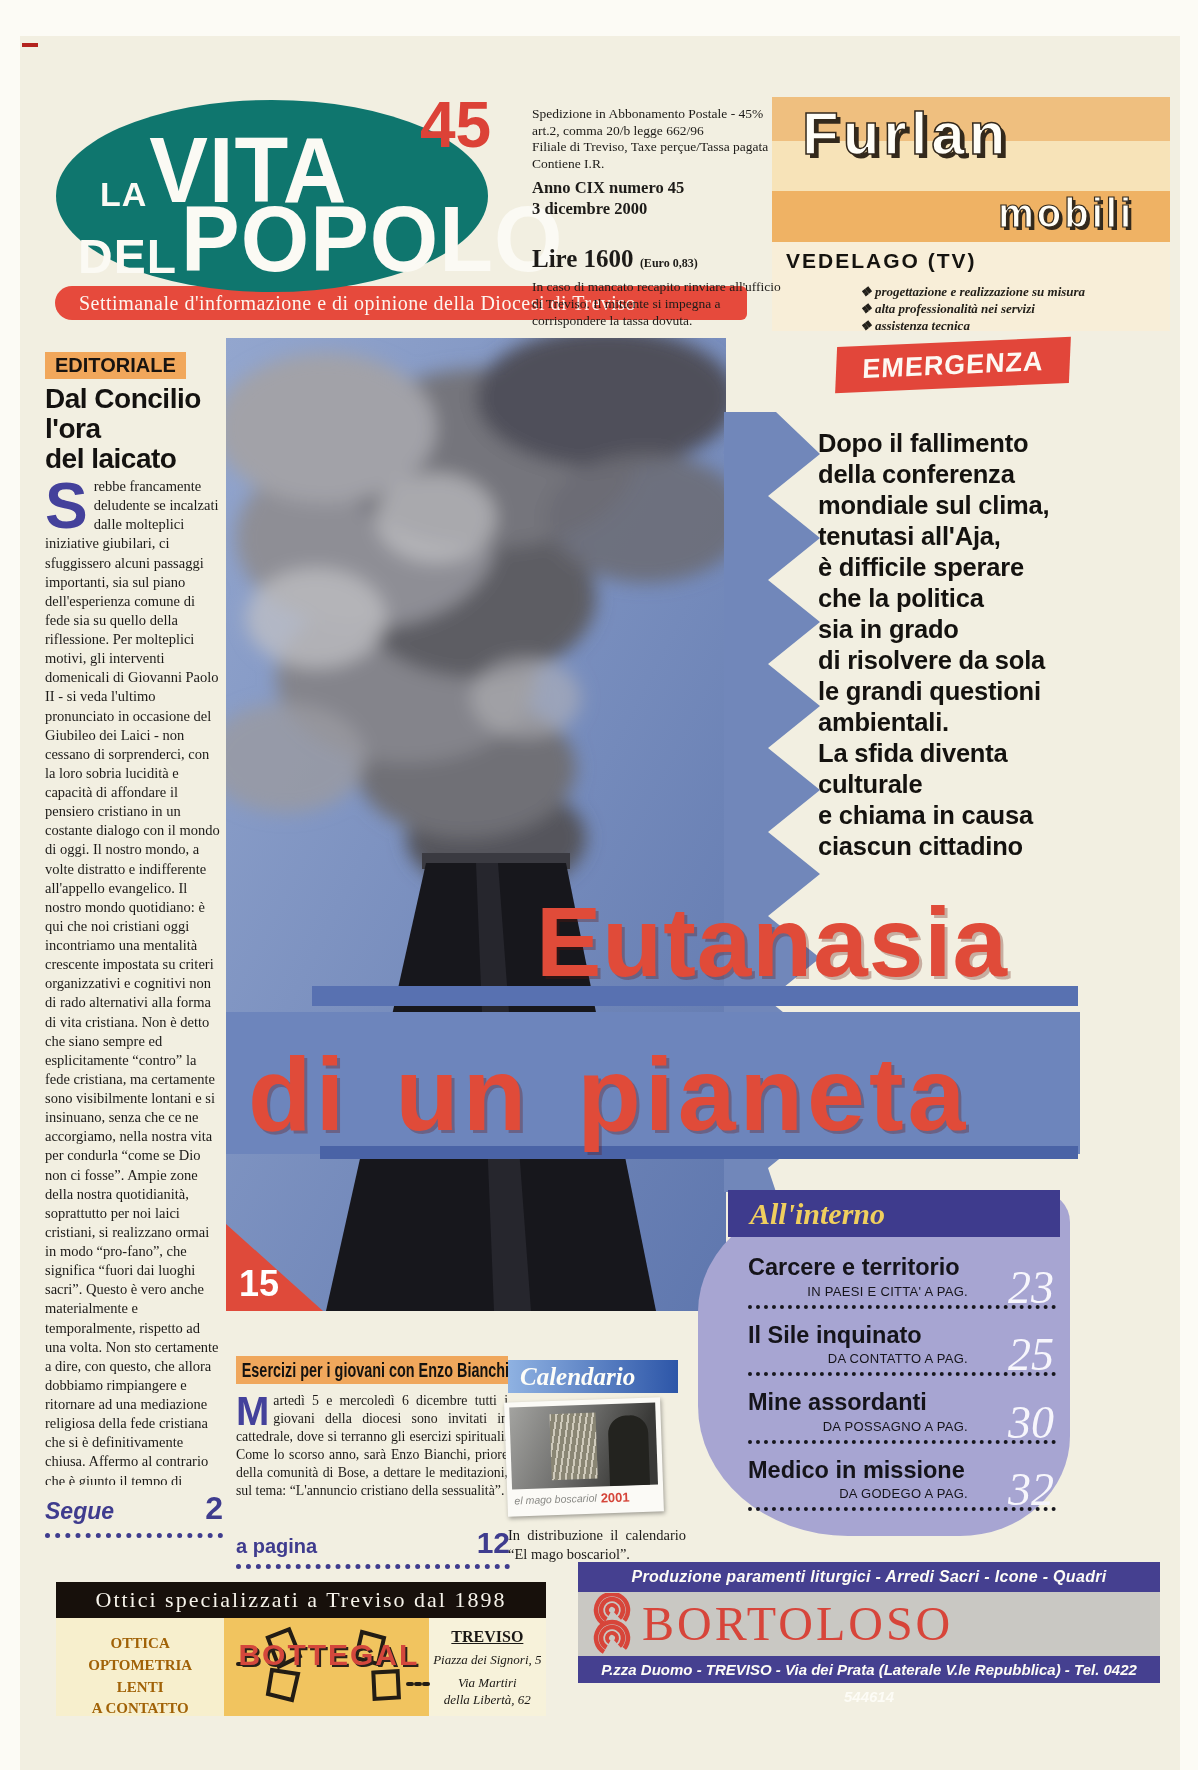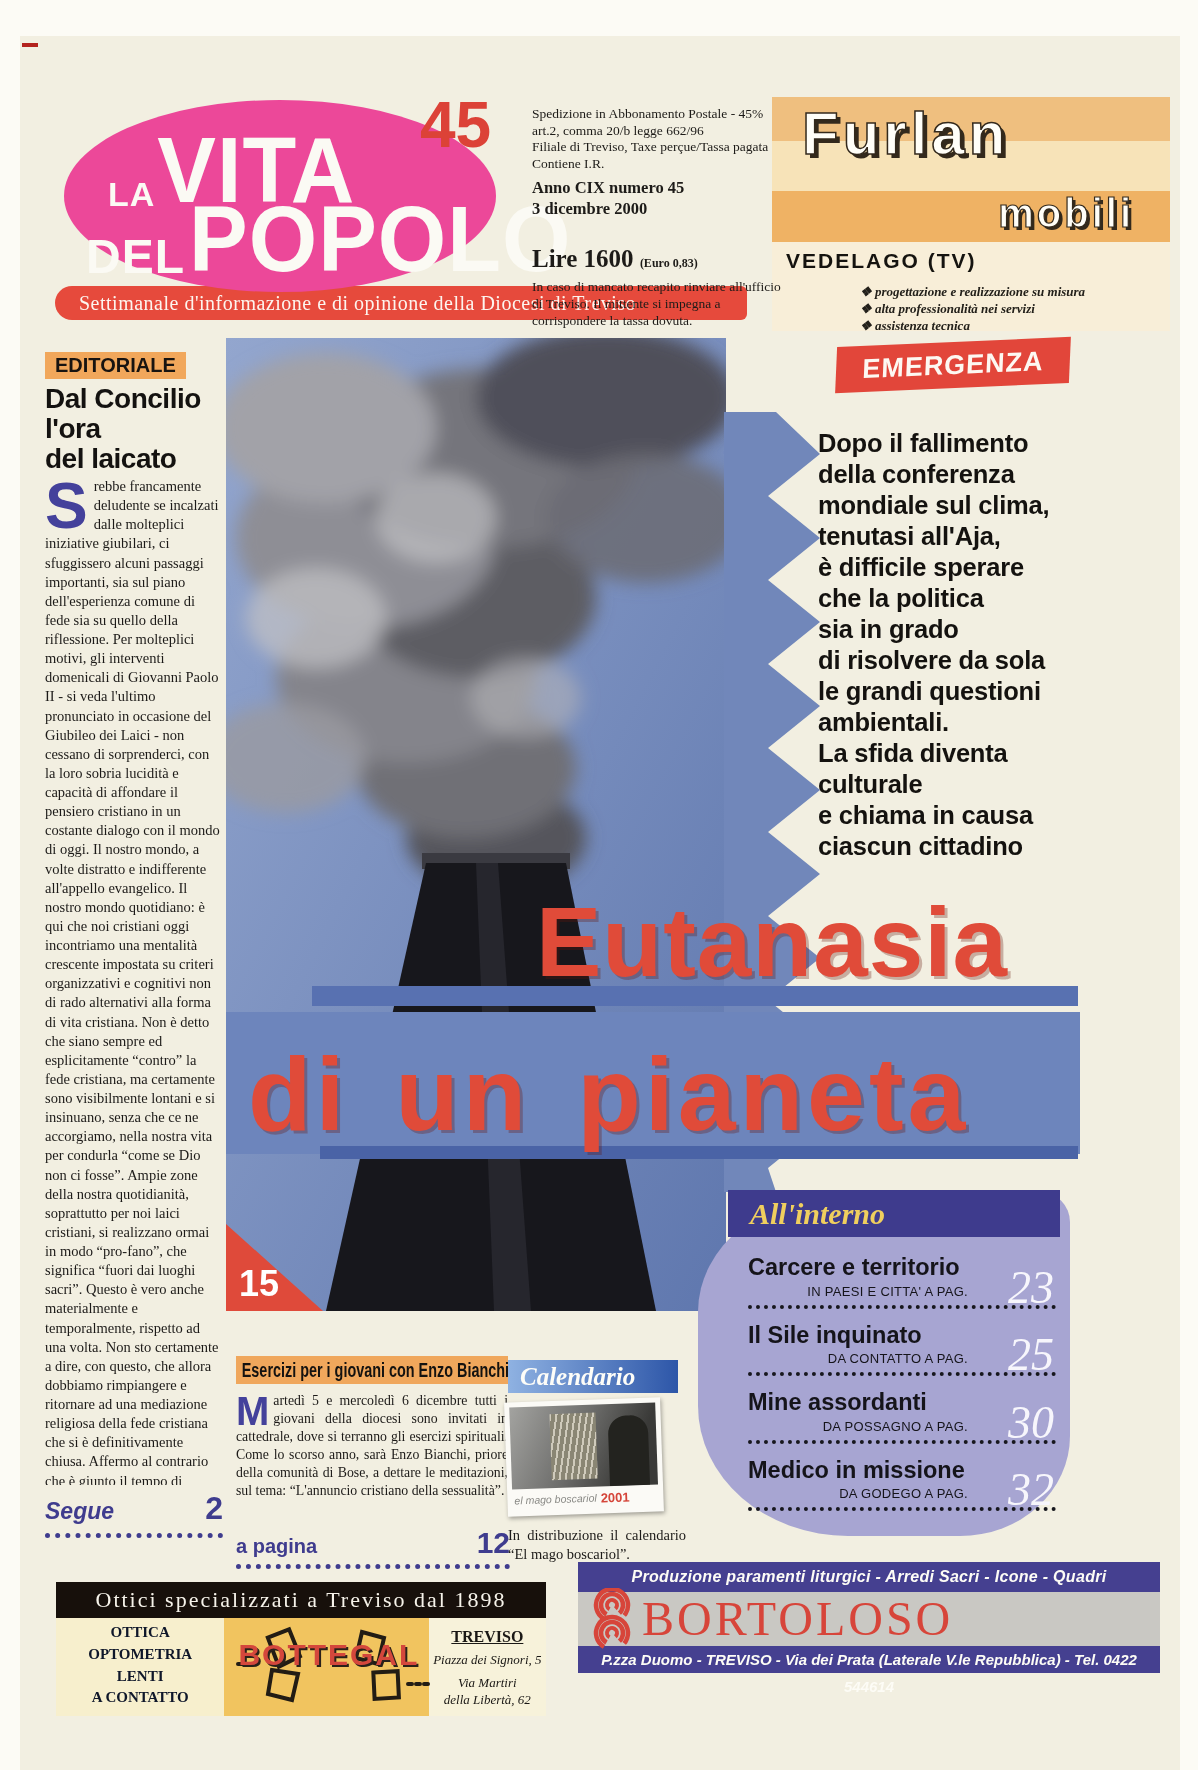--- a/index.html
+++ b/index.html
@@ -3,21 +3,21 @@
 <meta charset="utf-8">
 <style>
   html,body{margin:0;padding:0;background:#fdfcf6;}
   #page{position:relative;width:1198px;height:1770px;background:#fcfbf5;overflow:hidden;
         font-family:"Liberation Sans",sans-serif;}
   .paper{position:absolute;left:20px;top:36px;width:1160px;height:1734px;background:#f2efe1;}
   .corner-mark{position:absolute;left:22px;top:43px;width:16px;height:4px;background:#b3231d;}
   .pre{white-space:pre-line;}
 
   
-  .mast-oval{position:absolute;left:64px;top:100px;width:432px;height:192px;background:#ec4899;
+  .mast-oval{position:absolute;left:56px;top:100px;width:432px;height:192px;background:#0f766e;
              border-radius:50%;z-index:3;color:#fbfaf4;}
   .mast-row{display:flex;align-items:flex-end;line-height:.85;font-weight:800;letter-spacing:1px;}
   .mast-row1{margin:34px 0 0 44px;}
   .mast-row2{margin:-6px 0 0 22px;}
   .mast-sm{font-size:34px;margin-right:2px;}
   .mast-sm2{font-size:48px;margin-right:4px;}
   .mast-lg{font-size:88px;transform:scaleY(1.05);}
   .issue-num{position:absolute;left:420px;top:88px;font-size:64px;font-weight:800;color:#dc4237;z-index:4;}
   .pub-info{position:absolute;left:532px;top:106px;width:250px;font-family:"Liberation Serif",serif;
             font-size:13.5px;line-height:1.24;color:#1d1b18;z-index:4;}
@@ -117,36 +117,36 @@
   .cal-caption .cap-txt{font-size:10.5px;font-style:italic;color:#8a8a86;}
   .cal-caption .cap-year{font-size:13px;font-weight:800;color:#d5453a;}
   .cal-note{position:absolute;left:508px;top:1526px;width:178px;font-family:"Liberation Serif",serif;
             font-size:14.5px;line-height:1.28;text-align:justify;color:#1c1a18;z-index:2;}
 
   
   .btg{position:absolute;left:56px;top:1582px;width:490px;z-index:2;}
   .btg-header{height:36px;background:#17100b;color:#f6f3ea;font-family:"Liberation Serif",serif;
               font-size:22px;letter-spacing:2px;line-height:36px;text-align:center;}
   .btg-row{display:flex;height:98px;}
-  .btg-p1{width:178px;background:#f7efcd;text-align:center;padding-top:4px;box-sizing:border-box;
-          font-family:"Liberation Serif",serif;font-weight:700;font-size:15px;line-height:1.45;color:#0f172a;}
+  .btg-p1{width:178px;background:#f7efcd;text-align:center;padding-top:15px;box-sizing:border-box;
+          font-family:"Liberation Serif",serif;font-weight:700;font-size:15px;line-height:1.45;color:#a16207;}
   .btg-p2{width:216px;background:#f1c45f;position:relative;}
   .btg-brand{position:absolute;left:14px;top:20px;font-size:30px;font-weight:800;letter-spacing:2px;
              color:#d4473c;text-shadow:2px 2px 0 #2a211a;z-index:2;}
   .btg-glasses{position:absolute;left:0;top:0;z-index:1;}
   .btg-p3{width:124px;background:#f7f2da;text-align:center;padding-top:10px;box-sizing:border-box;
           font-family:"Liberation Serif",serif;color:#1a1815;}
   .btg-city{font-size:16px;font-weight:700;text-decoration:underline;}
   .btg-addr{font-size:13px;font-style:italic;margin-top:6px;line-height:1.3;}
 
   
   .brt{position:absolute;left:578px;top:1562px;width:582px;z-index:2;}
   .brt-top{height:30px;background:#454090;color:#fdfcf6;font-size:16px;font-weight:700;font-style:italic;
            line-height:30px;text-align:center;letter-spacing:.3px;}
-  .brt-mid{height:54px;background:#c9c8c3;display:flex;align-items:center;}
+  .brt-mid{height:64px;background:#c9c8c3;display:flex;align-items:center;}
   .brt-brand{font-family:"Liberation Serif",serif;font-size:48px;color:#d7453a;letter-spacing:3px;
              margin-left:6px;line-height:1;}
   .brt-bot{height:27px;background:#454090;color:#fdfcf6;font-size:15px;font-weight:700;font-style:italic;
            line-height:27px;text-align:center;}
 </style>
 </head>
 <body>
 
 <div id="page">
   <div class="paper"></div>

